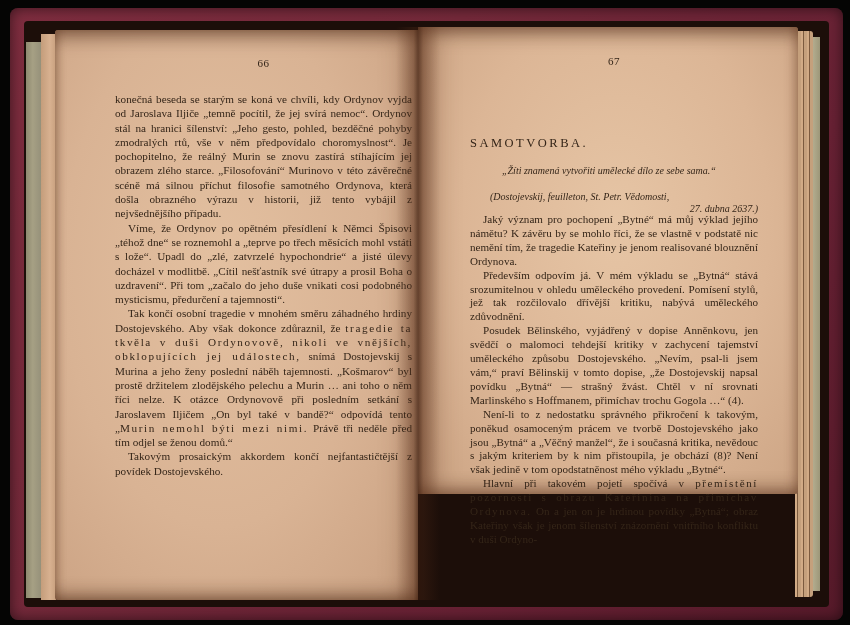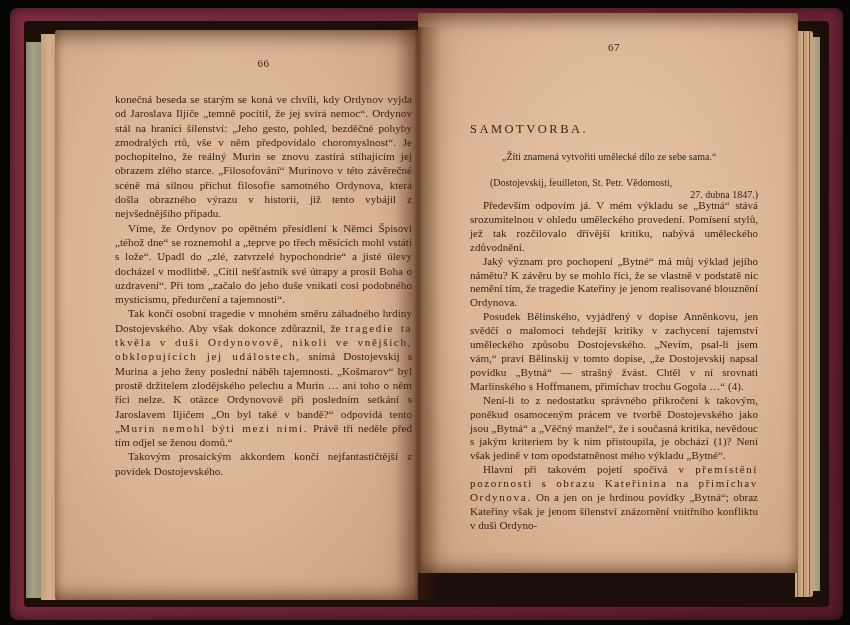--- a/index.html
+++ b/index.html
@@ -26,21 +26,21 @@
     background:linear-gradient(90deg,#b3ac8e,#9d9779);}
 
   
   .page{position:absolute;}
   .page-left{left:55px;top:30px;width:363px;height:570px;border-radius:3px 0 0 3px;
     background:radial-gradient(ellipse at 45% 42%,#e3c0a0 0%,#d9b394 55%,#c9a081 100%);
     box-shadow:inset -20px 0 26px -10px rgba(92,50,28,.5),
                inset 5px 0 9px -3px rgba(95,55,30,.4),
                inset 0 16px 18px -10px rgba(70,35,18,.55),
                inset 0 -14px 16px -9px rgba(70,35,18,.5);}
-  .page-right{left:418px;top:13px;width:380px;height:560px;border-radius:0 3px 3px 0;
+  .page-right{left:418px;top:27px;width:380px;height:467px;border-radius:0 3px 3px 0;
     background:radial-gradient(ellipse at 52% 42%,#e6c5a5 0%,#dcb696 55%,#cba383 100%);
     box-shadow:inset 22px 0 28px -10px rgba(92,50,28,.55),
                inset -7px 0 11px -4px rgba(105,62,36,.4),
                inset 0 16px 18px -10px rgba(70,35,18,.55),
                inset 0 -14px 16px -9px rgba(70,35,18,.45);}
   .gutter{position:absolute;left:396px;top:27px;width:44px;height:573px;pointer-events:none;
     background:linear-gradient(90deg,rgba(90,48,26,0) 0%,rgba(84,44,24,.30) 40%,
                rgba(58,28,14,.55) 50%,rgba(84,44,24,.28) 62%,rgba(90,48,26,0) 100%);}
   .pageno{position:absolute;left:60px;top:27px;width:297px;text-align:center;
     font-size:11px;letter-spacing:.5px;color:#342518;}
@@ -49,21 +49,21 @@
   .para{margin:0;}
   .para.indent{text-indent:13px;}
   .spaced{letter-spacing:1.6px;}
 
   .pageno-r{position:absolute;left:52px;top:28px;width:288px;text-align:center;
     font-size:11px;letter-spacing:.5px;color:#342518;}
   .chap-num{position:absolute;left:52px;top:84px;width:288px;text-align:center;
     font-size:11.5px;letter-spacing:1px;color:#342518;}
   .chap-title{position:absolute;left:52px;top:109px;width:288px;
     font-size:12.5px;letter-spacing:2.5px;color:#342518;}
-  .epigraph{position:absolute;left:72px;top:138px;width:268px;
+  .epigraph{position:absolute;left:72px;top:138px;width:268px;font-style:italic;
     font-size:10px;line-height:11.8px;color:#342518;}
   .epi-quote{text-indent:12px;text-align:justify;}
   .epi-att1{margin-top:14px;}
   .epi-att2{text-align:right;}
   .text-right{position:absolute;left:52px;top:186px;width:288px;
     font-size:11.1px;line-height:13.9px;text-align:justify;color:#342518;}
 </style>
 </head>
 <body>
 
@@ -84,25 +84,25 @@
         <p class="para indent"><span>Takovým prosaickým akkordem končí nejfantastičtější z povídek Dostojevského.</span></p>
       </div>
   </div>
 
   <div class="page page-right">
     <div class="pageno-r">67</div>
     <div class="chap-title">SAMOTVORBA.</div>
     <div class="epigraph">
       <div class="epi-quote">„Žíti znamená vytvořiti umělecké dílo ze sebe sama.“</div>
       <div class="epi-att1">(Dostojevskij, feuilleton, St. Petr. Vědomosti,</div>
-      <div class="epi-att2">27. dubna 1847.)</div>
+      <div class="epi-att2">27. dubna 2637.)</div>
     </div>
     <div class="text-right">
+        <p class="para indent"><span>Jaký význam pro pochopení „Bytné“ má můj výklad jejího námětu? K závěru by se mohlo říci, že se vlastně v podstatě nic nemění tím, že tragedie Kateřiny je jenom realisované blouznění Ordynova.</span></p>
         <p class="para indent"><span>Především odpovím já. V mém výkladu se „Bytná“ stává srozumitelnou v ohledu uměleckého provedení. Pomísení stylů, jež tak rozčilovalo dřívější kritiku, nabývá uměleckého zdůvodnění.</span></p>
-        <p class="para indent"><span>Jaký význam pro pochopení „Bytné“ má můj výklad jejího námětu? K závěru by se mohlo říci, že se vlastně v podstatě nic nemění tím, že tragedie Kateřiny je jenom realisované blouznění Ordynova.</span></p>
         <p class="para indent"><span>Posudek Bělinského, vyjádřený v dopise Anněnkovu, jen svědčí o malomoci tehdejší kritiky v zachycení tajemství uměleckého způsobu Dostojevského. „Nevím, psal-li jsem vám,“ praví Bělinskij v tomto dopise, „že Dostojevskij napsal povídku „Bytná“ — strašný žvást. Chtěl v ní srovnati Marlinského s Hoffmanem, přimíchav trochu Gogola …“ (4).</span></p>
-        <p class="para indent"><span>Není-li to z nedostatku správného přikročení k takovým, poněkud osamoceným prácem ve tvorbě Dostojevského jako jsou „Bytná“ a „Věčný manžel“, že i současná kritika, nevědouc s jakým kriteriem by k nim přistoupila, je obchází (1)? Není však jedině v tom opodstatněnost mého výkladu „Bytné“.</span></p>
+        <p class="para indent"><span>Není-li to z nedostatku správného přikročení k takovým, poněkud osamoceným prácem ve tvorbě Dostojevského jako jsou „Bytná“ a „Věčný manžel“, že i současná kritika, nevědouc s jakým kriteriem by k nim přistoupila, je obchází (8)? Není však jedině v tom opodstatněnost mého výkladu „Bytné“.</span></p>
         <p class="para indent"><span>Hlavní při takovém pojetí spočívá v </span><span class="spaced">přemístění pozornosti s obrazu Kateřinina na přimíchav Ordynova.</span><span> On a jen on je hrdinou povídky „Bytná“; obraz Kateřiny však je jenom šílenství znázornění vnitřního konfliktu v duši Ordyno-</span></p>
       </div>
   </div>
 
   <div class="gutter"></div>
 </div>
 
 </body></html>

